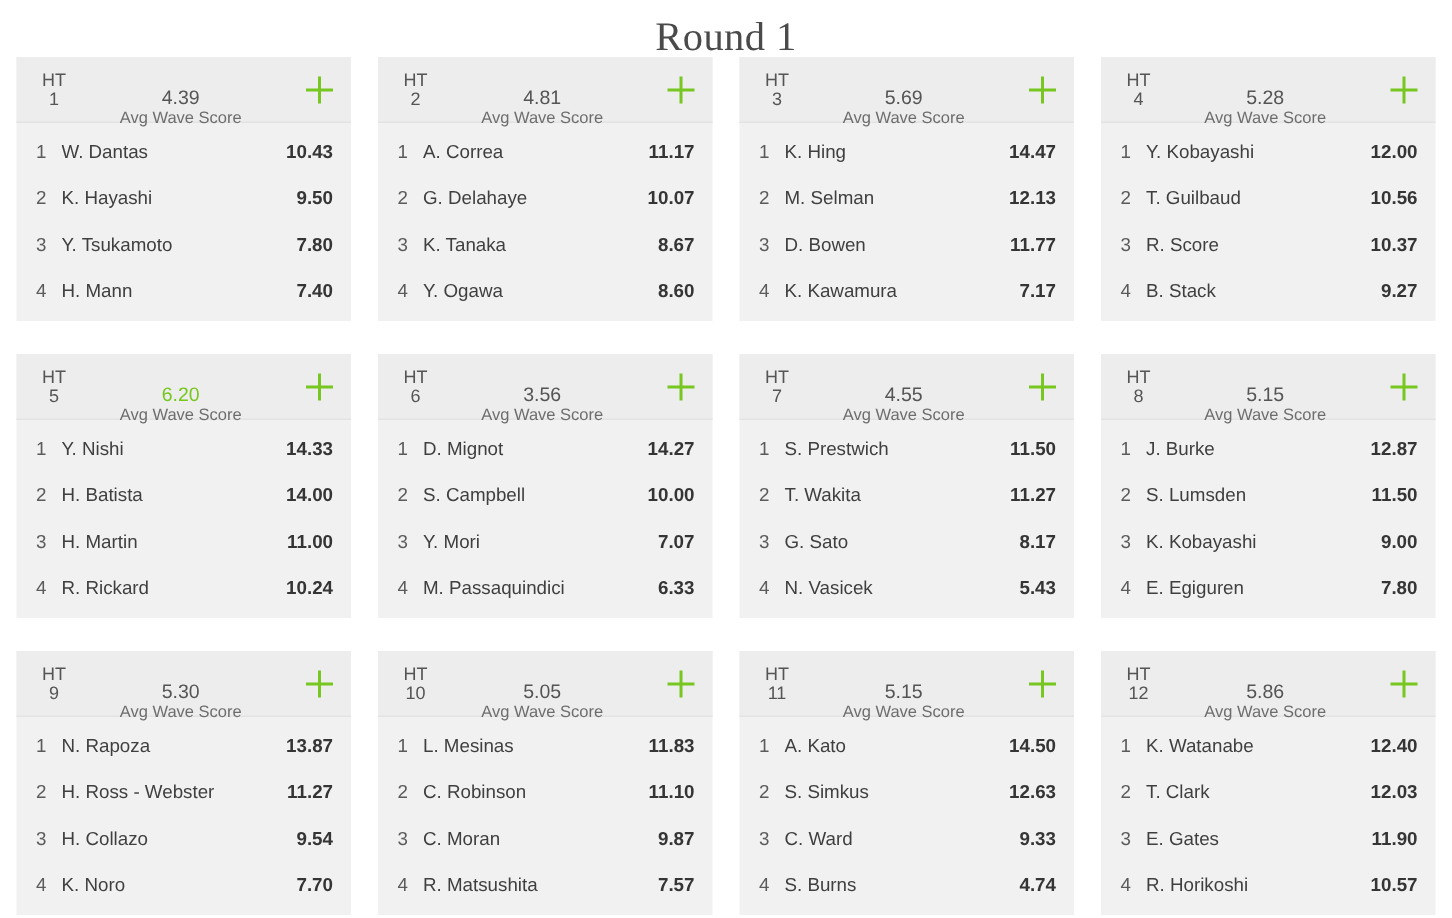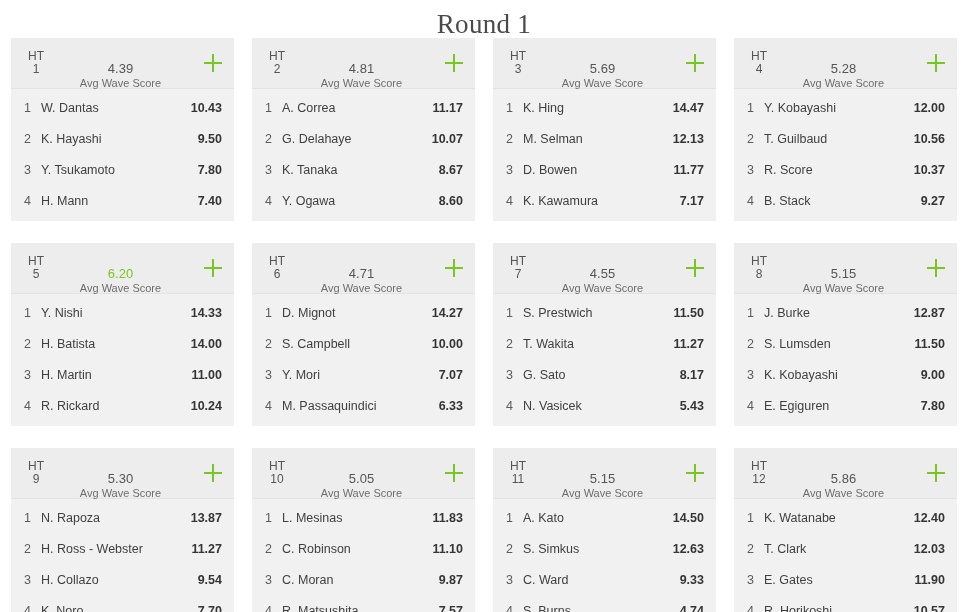--- a/index.html
+++ b/index.html
@@ -32,21 +32,21 @@
     padding: 0 11px;
   }
 
   .heat-card {
     background: #f1f1f1;
     width: 100%;
   }
 
   .heat-header {
     position: relative;
-    height: 51px;
+    height: 44px;
     background: #ededed;
     border-bottom: 1px solid #e3e3e3;
     display: flex;
     align-items: center;
     padding: 0 8px 0 12px;
   }
 
   .ht-block {
     text-align: center;
     line-height: 13px;
@@ -314,21 +314,21 @@
         </div>
       </div>
     </div>
     <div class="heat-card">
       <div class="heat-header">
         <div class="ht-block">
           <span class="ht-word">HT</span>
           <span class="ht-num">6</span>
         </div>
         <div class="avg-block">
-          <span class="avg-value">4.71</span>
+          <span class="avg-value">3.56</span>
           <span class="avg-label">Avg Wave Score</span>
         </div>
         <div class="plus-btn"></div>
       </div>
       <div class="athlete-list">
         <div class="athlete-row">
           <span class="a-rank">1</span>
           <span class="a-name">D. Mignot</span>
           <span class="a-score">14.27</span>
         </div>

